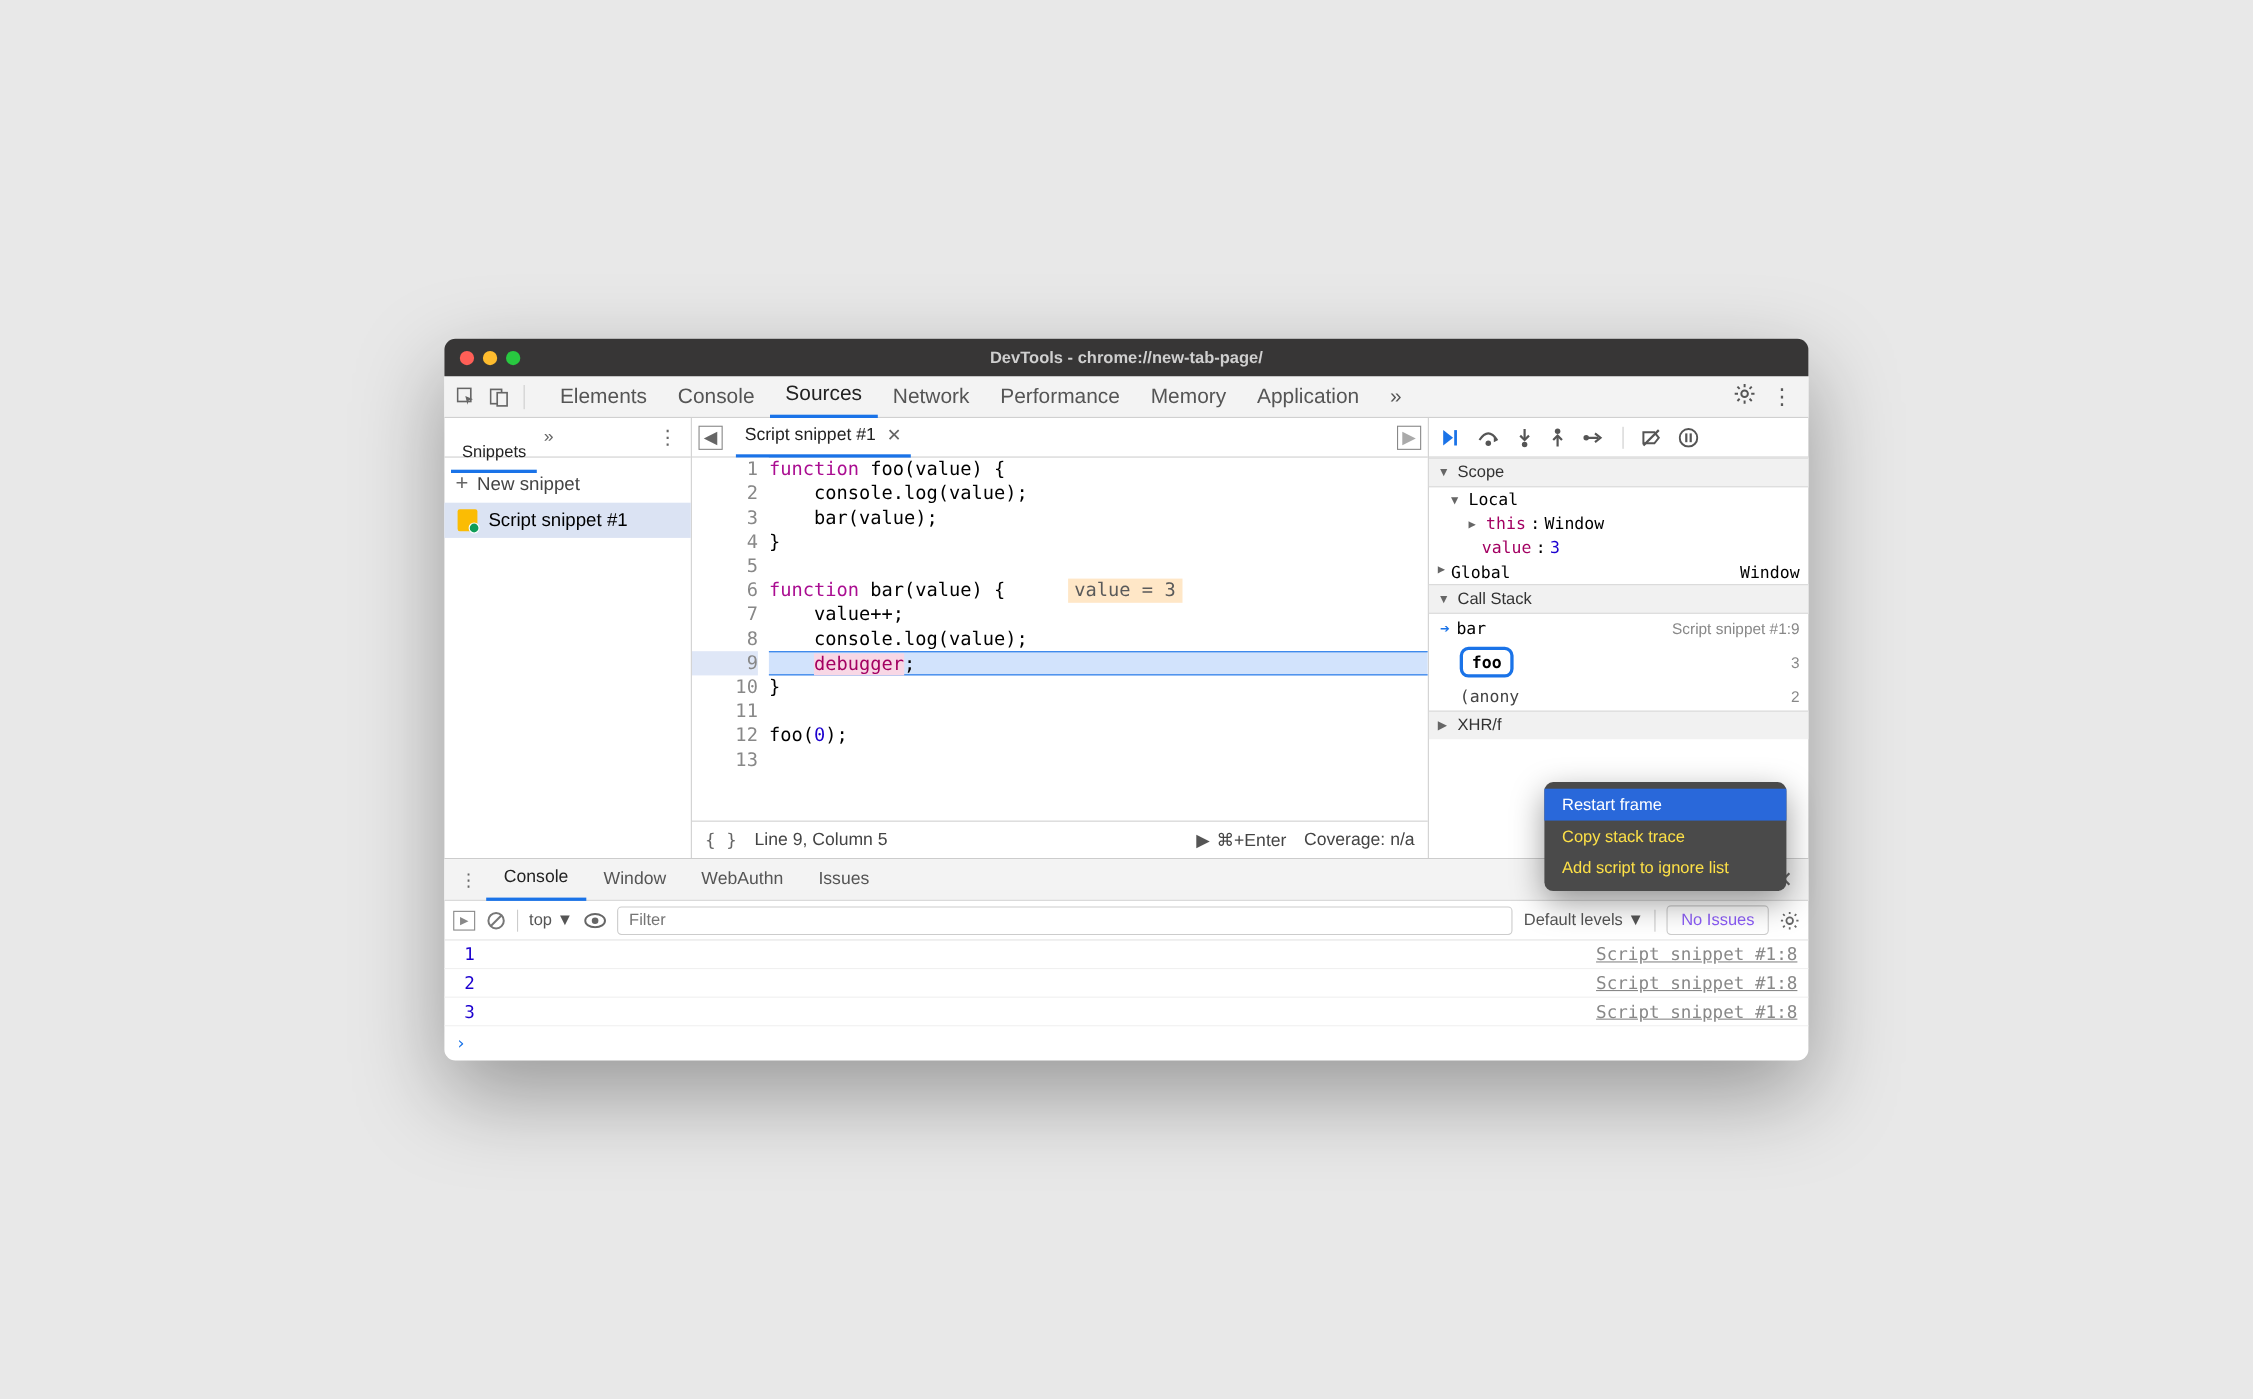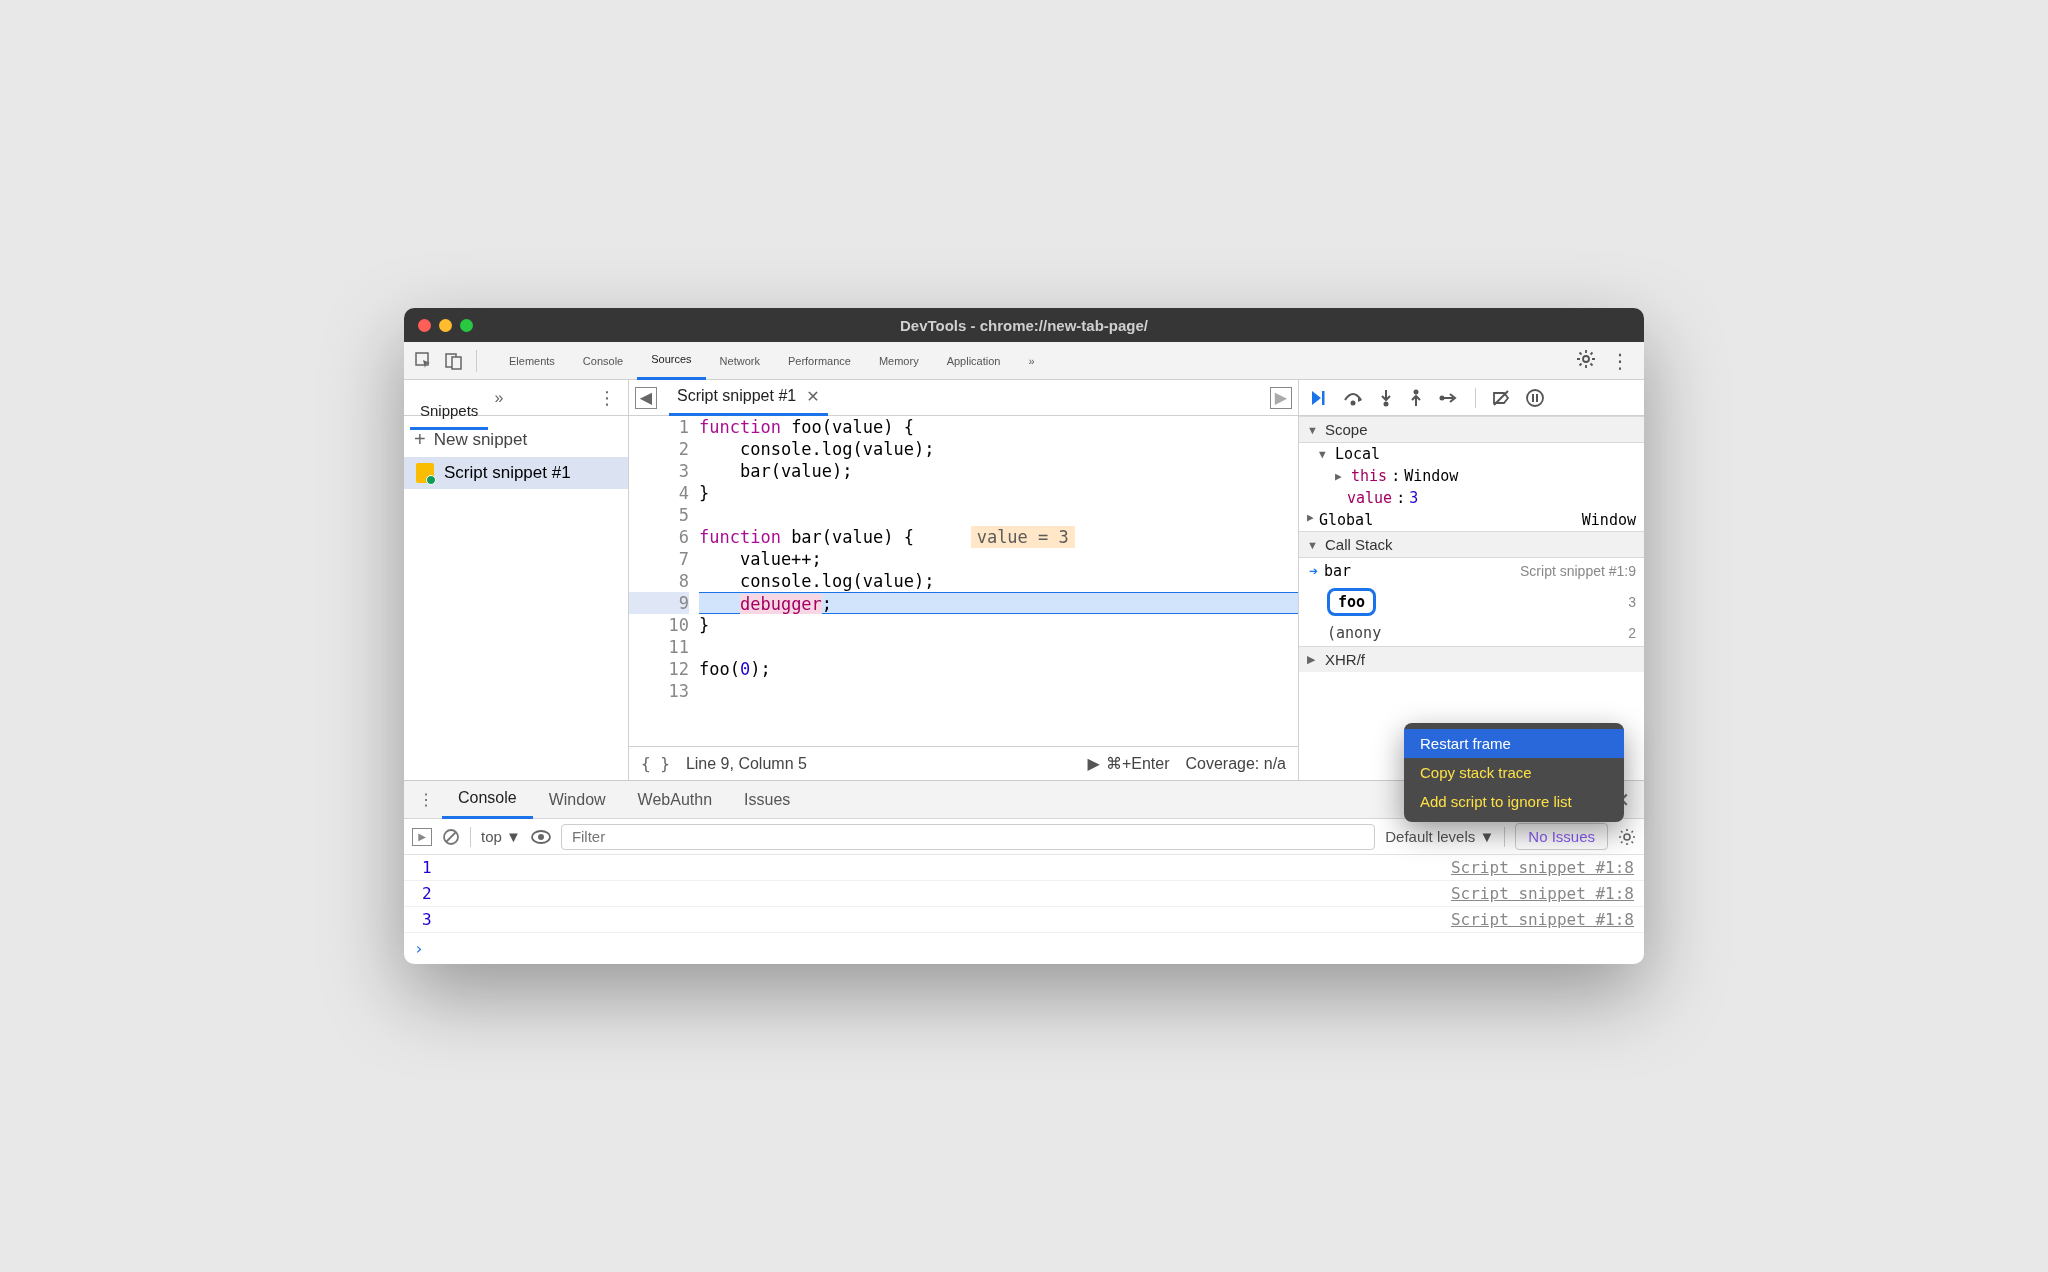--- a/index.html
+++ b/index.html
@@ -40,21 +40,21 @@
   display: flex;
   align-items: center;
   height: 38px;
   border-bottom: 1px solid #d0d0d0;
   background: #f3f3f3;
   padding: 0 6px;
   gap: 2px;
 }
 .toolbar .icon-btn { width: 28px; height: 28px; display: flex; align-items: center; justify-content: center; color: #5a5a5a; }
 .tabs { display: flex; margin-left: 10px; flex: 1; }
-.tab { padding: 0 14px; height: 38px; display: flex; align-items: center; color: #555; font-size: 11px; cursor: pointer; }
+.tab { padding: 0 14px; height: 38px; display: flex; align-items: center; color: #555; font-size: 19px; cursor: pointer; }
 .tab.active { color: #222; font-weight: 500; border-bottom: 3px solid #1a73e8; }
 .toolbar .right-icons { display:flex; gap:14px; padding-right:8px; color:#5a5a5a; }
 
 .main { display: flex; height: 400px; }
 
 
 .left {
   width: 225px;
   border-right: 1px solid #d0d0d0;
   display: flex;
@@ -108,21 +108,21 @@
 .stack-row .sp { flex:1; }
 .stack-row .loc { color:#888; font-size:14px; font-family:-apple-system,sans-serif; }
 .arrow-blue { color:#1a73e8; margin-right:6px; }
 .foo-pill { border:3px solid #1a73e8; border-radius:8px; padding:2px 8px; font-weight:bold; }
 .anon { color:#444; }
 
 
 .ctx-menu {
   position:absolute;
   right: 20px;
-  top: 415px;
+  top: 403px;
   background:#4a4a4a;
   border-radius:8px;
   padding:6px 0;
   box-shadow:0 10px 30px rgba(0,0,0,0.4);
   min-width:220px;
   z-index:100;
   font-family:-apple-system,sans-serif;
 }
 .ctx-item { padding:6px 16px; color:#fde047; font-size:15px; cursor:pointer; }
 .ctx-item.sel { background:#2968da; color:#fff; }

